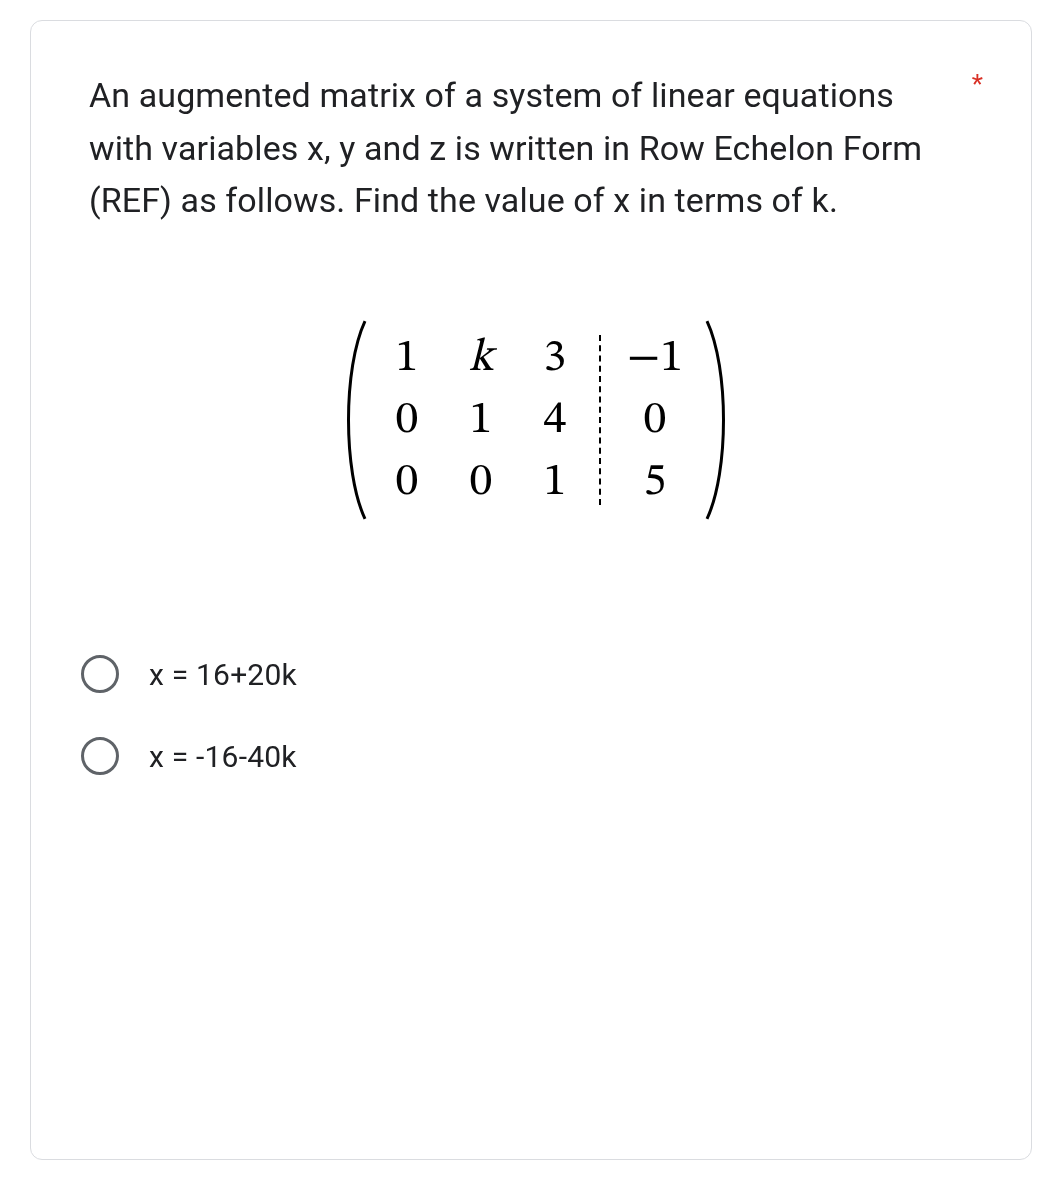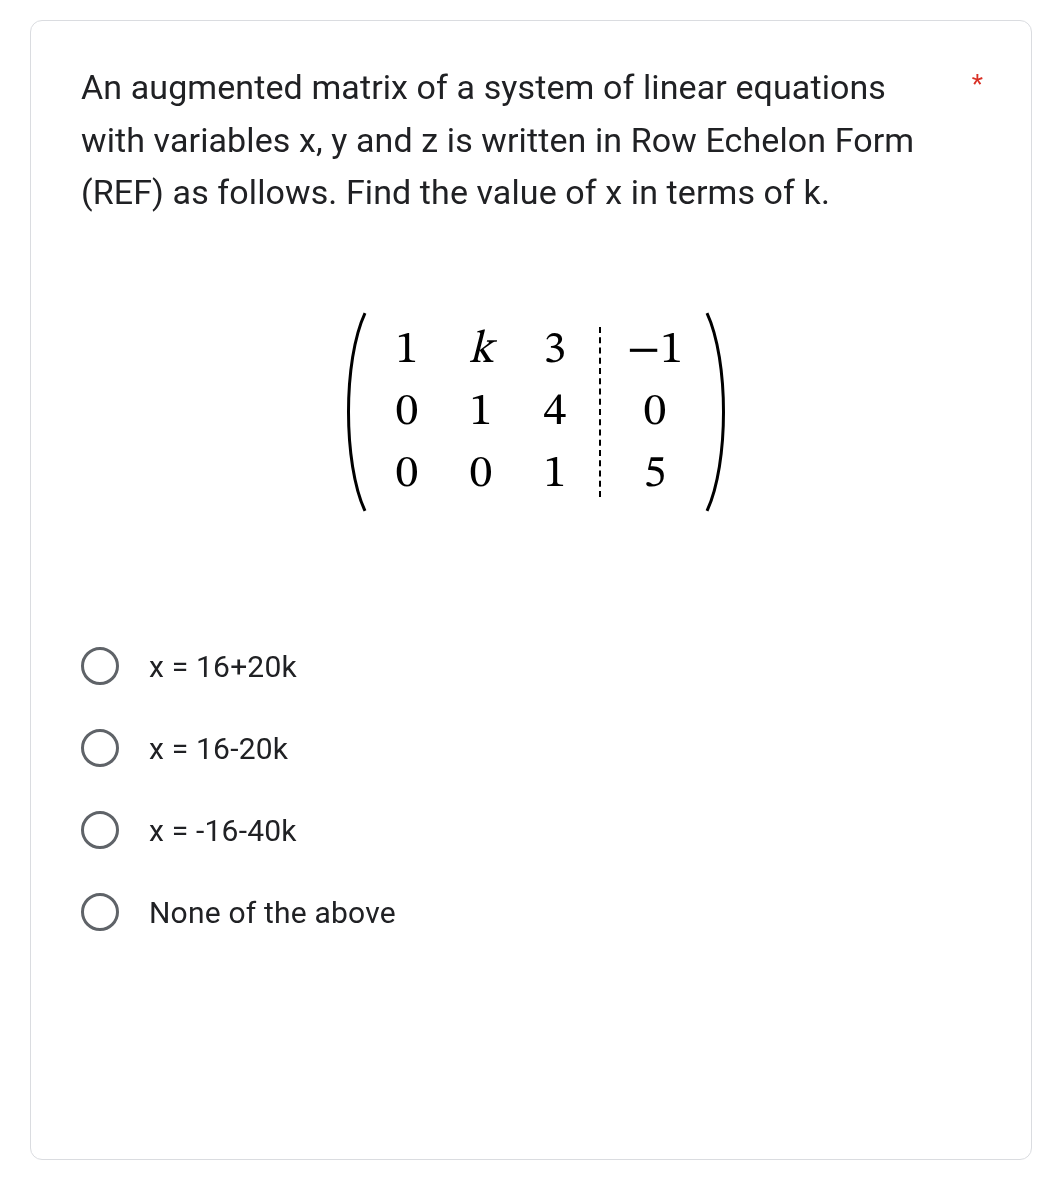--- a/index.html
+++ b/index.html
@@ -15,21 +15,21 @@
     border-radius: 12px;
     padding: 40px 40px 50px 50px;
     box-sizing: border-box;
     position: relative;
     min-height: 1140px;
   }
   .question-text {
     font-size: 34px;
     color: #202124;
     line-height: 1.55;
-    margin: 0;
+    margin: 8px;
     padding-right: 40px;
     font-weight: 400;
     letter-spacing: 0.1px;
   }
   .required-star {
     position: absolute;
     top: 48px;
     right: 48px;
     color: #d93025;
     font-size: 26px;
@@ -153,24 +153,16 @@
     </div>
   </div>
 
   <div class="options">
     <div class="option">
       <div class="radio"></div>
       <span class="option-label">x = 16+20k</span>
     </div>
     <div class="option">
       <div class="radio"></div>
-      <span class="option-label">x = 16-20k</span>
-    </div>
-    <div class="option">
-      <div class="radio"></div>
       <span class="option-label">x = -16-40k</span>
-    </div>
-    <div class="option">
-      <div class="radio"></div>
-      <span class="option-label">None of the above</span>
     </div>
   </div>
 </div>
 
 </body></html>

